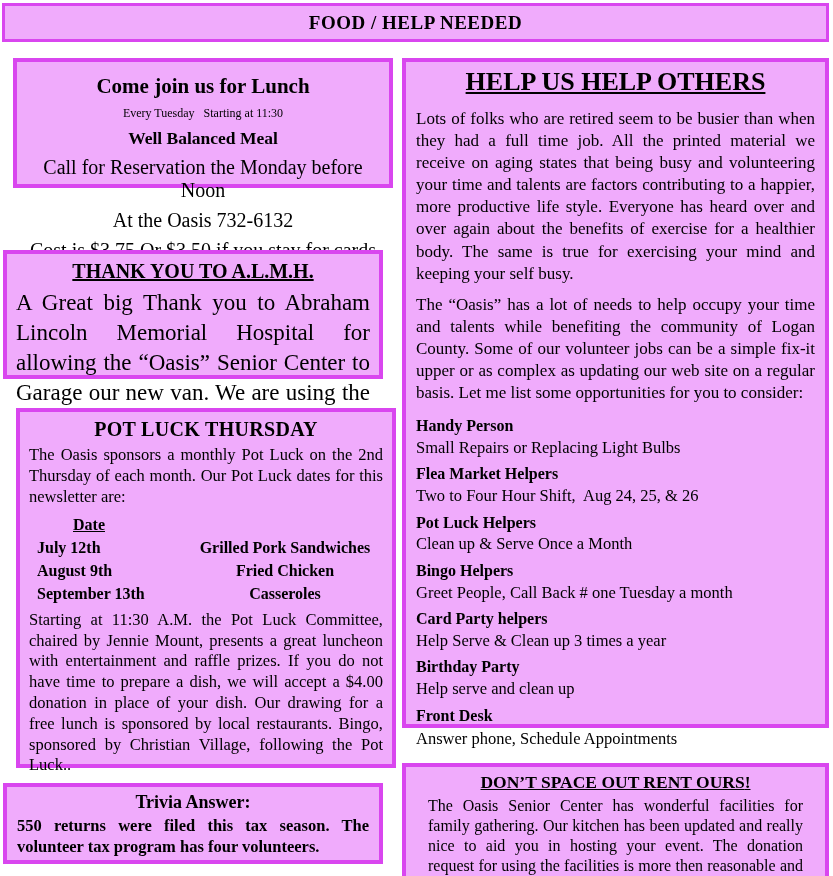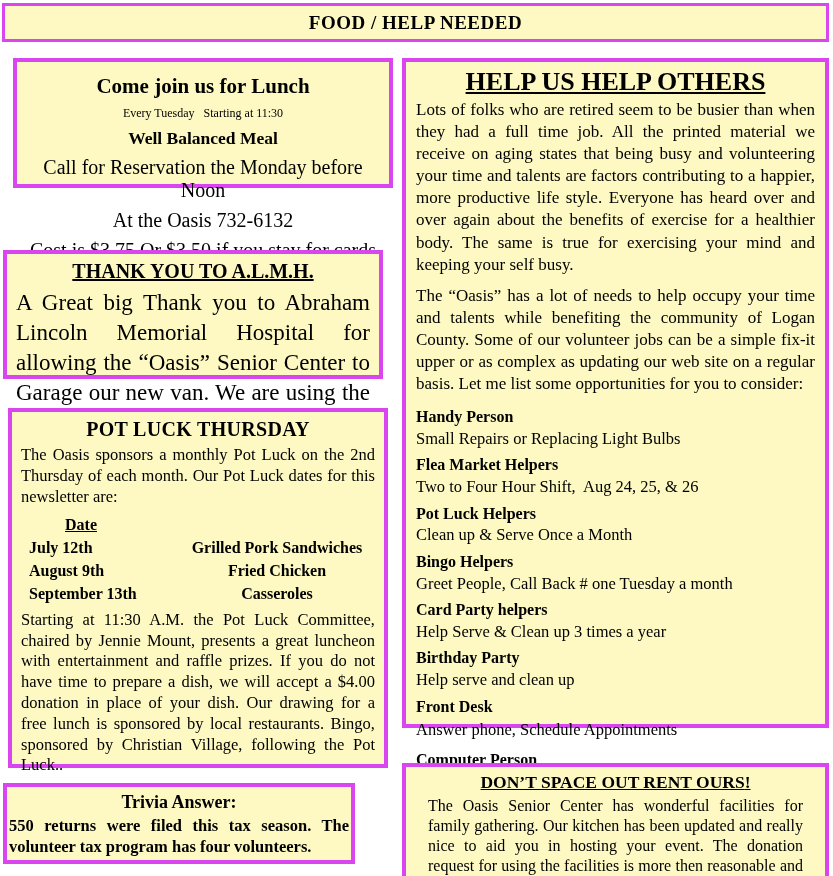--- a/index.html
+++ b/index.html
@@ -6,21 +6,21 @@
   body{
     position:relative;
     width:833px;height:876px;
     font-family:"Liberation Serif", serif;
     color:#000;
     overflow:hidden;
   }
   .box{
     position:absolute;
     border:4px solid #d946ef;
-    background:#fef9c3;
+    background:#f0abfc;
     box-sizing:border-box;
   }
   .center{text-align:center;}
   .just{text-align:justify;}
   .prewrap{white-space:pre-wrap;}
 
   
   #header-box{left:2px;top:3px;width:827px;height:39px;border-width:3px;display:flex;align-items:center;justify-content:center;}
   #header-box .title{font-weight:bold;font-size:19px;letter-spacing:.5px;}
 
@@ -30,40 +30,40 @@
   #lunch-box .ln{font-size:12px;margin-bottom:7px;}
   #lunch-box .bold{font-weight:bold;font-size:17.5px;}
   #lunch-box .sm{font-size:20px;}
 
   
   #almh-box{left:3px;top:250px;width:380px;height:129px;padding:6px 9px;}
   #almh-box .h{font-size:20px;font-weight:bold;text-decoration:underline;margin-bottom:5px;}
   #almh-box .body{font-size:23px;line-height:1.3;}
 
   
-  #potluck-box{left:8px;top:408px;width:380px;height:360px;padding:6px 9px;}
+  #potluck-box{left:16px;top:408px;width:380px;height:360px;padding:6px 9px;}
   #potluck-box .h{font-size:20px;font-weight:bold;margin-bottom:4px;letter-spacing:.3px;}
   #potluck-box .intro{font-size:16.5px;line-height:1.27;}
   .pl-table{margin:8px 0 2px 0;}
   .pl-row{display:flex;margin-bottom:5px;font-size:16px;font-weight:bold;}
   .pl-col1{width:150px;padding-left:8px;}
   .pl-col2{flex:1;text-align:center;}
   .pl-head .pl-col1{text-align:center;padding-left:0;width:120px;}
   .pl-head span{text-decoration:underline;}
   #potluck-box .body{font-size:16.5px;line-height:1.26;margin-top:7px;}
   #potluck-box .foot{font-size:17px;font-weight:bold;margin-top:9px;}
 
   
-  #trivia-box{left:3px;top:783px;width:352px;height:81px;padding:5px 2px;}
+  #trivia-box{left:3px;top:783px;width:380px;height:81px;padding:5px 10px;}
   #trivia-box .h{font-size:18px;font-weight:bold;margin-bottom:3px;}
   #trivia-box .body{font-size:16.5px;font-weight:bold;line-height:1.25;}
 
   
   #help-box{left:402px;top:58px;width:427px;height:670px;padding:5px 10px;}
-  #help-box .h{font-size:26px;font-weight:bold;text-decoration:underline;margin-bottom:2px;}
+  #help-box .h{font-size:26px;font-weight:bold;text-decoration:underline;margin-bottom:11px;}
   #help-box .para{font-size:17px;line-height:1.3;margin-bottom:9px;}
   .opp-list{margin-top:12px;}
   .opp-row{display:flex;margin-bottom:6px;flex-direction:column;}
   .opp-role{width:158px;font-weight:bold;font-size:16px;line-height:1.3;}
   .opp-desc{flex:1;font-size:16.5px;line-height:1.3;}
   .opp-row.spaced .opp-desc{line-height:1.6;}
   .opp-desc .suffix{font-size:13.5px;}
 
   
   #rent-box{left:402px;top:763px;width:427px;height:132px;padding:5px 22px;}

